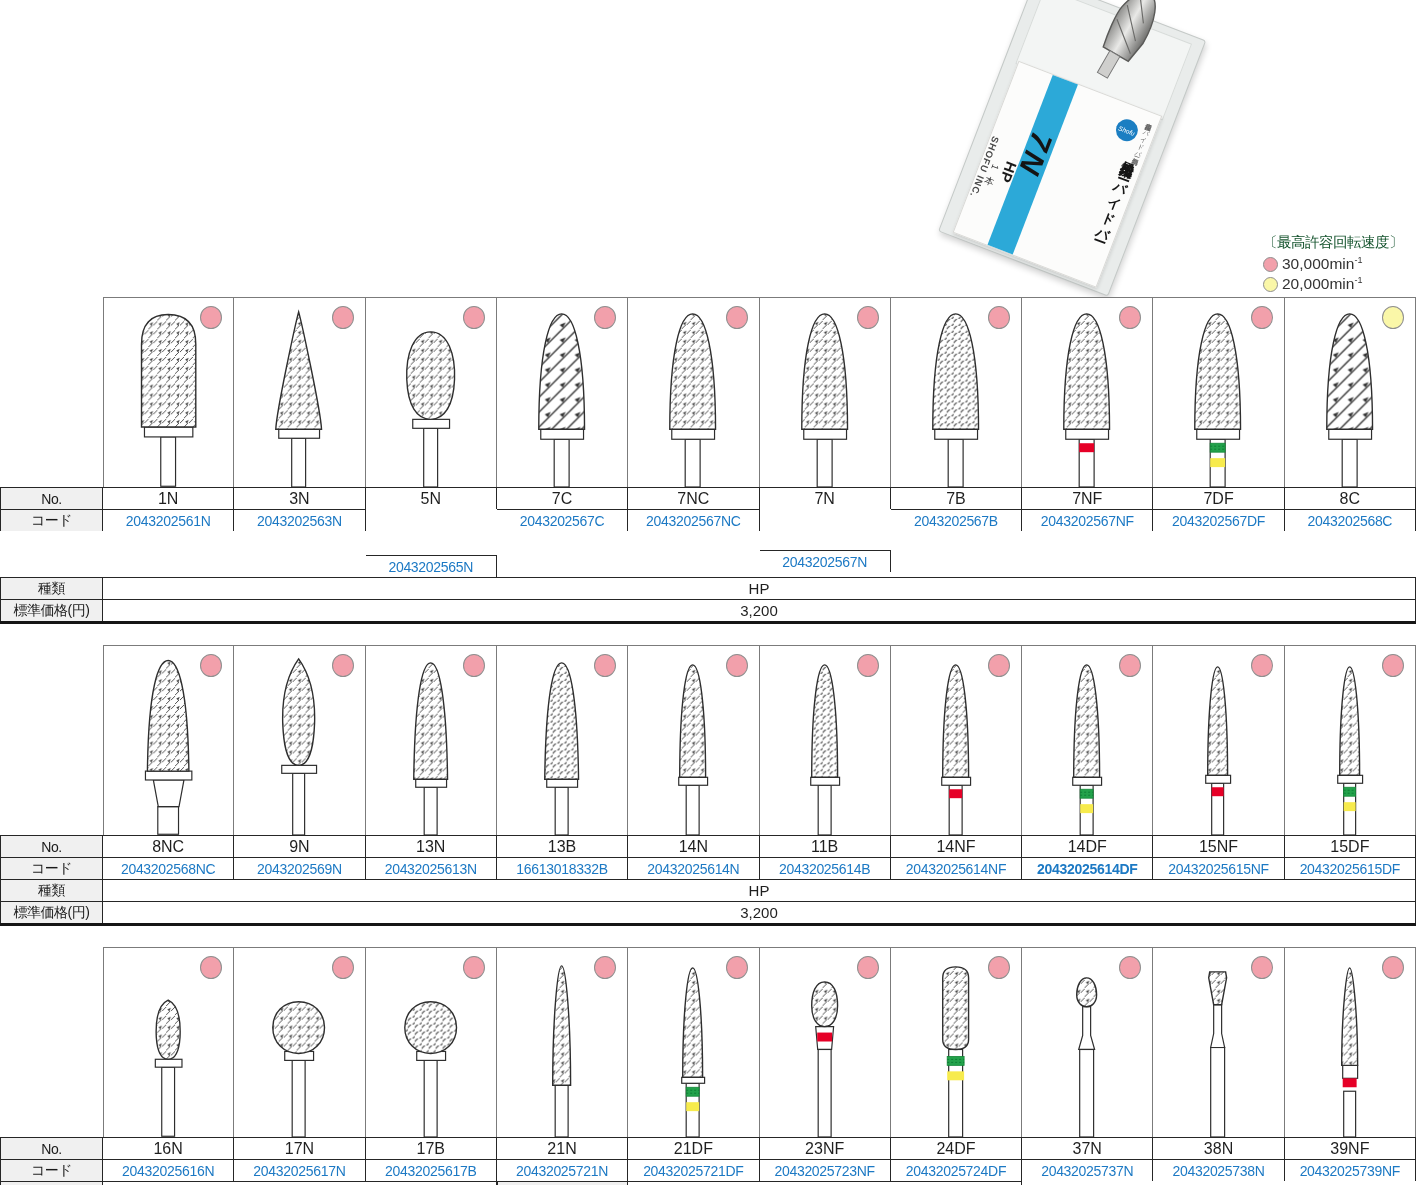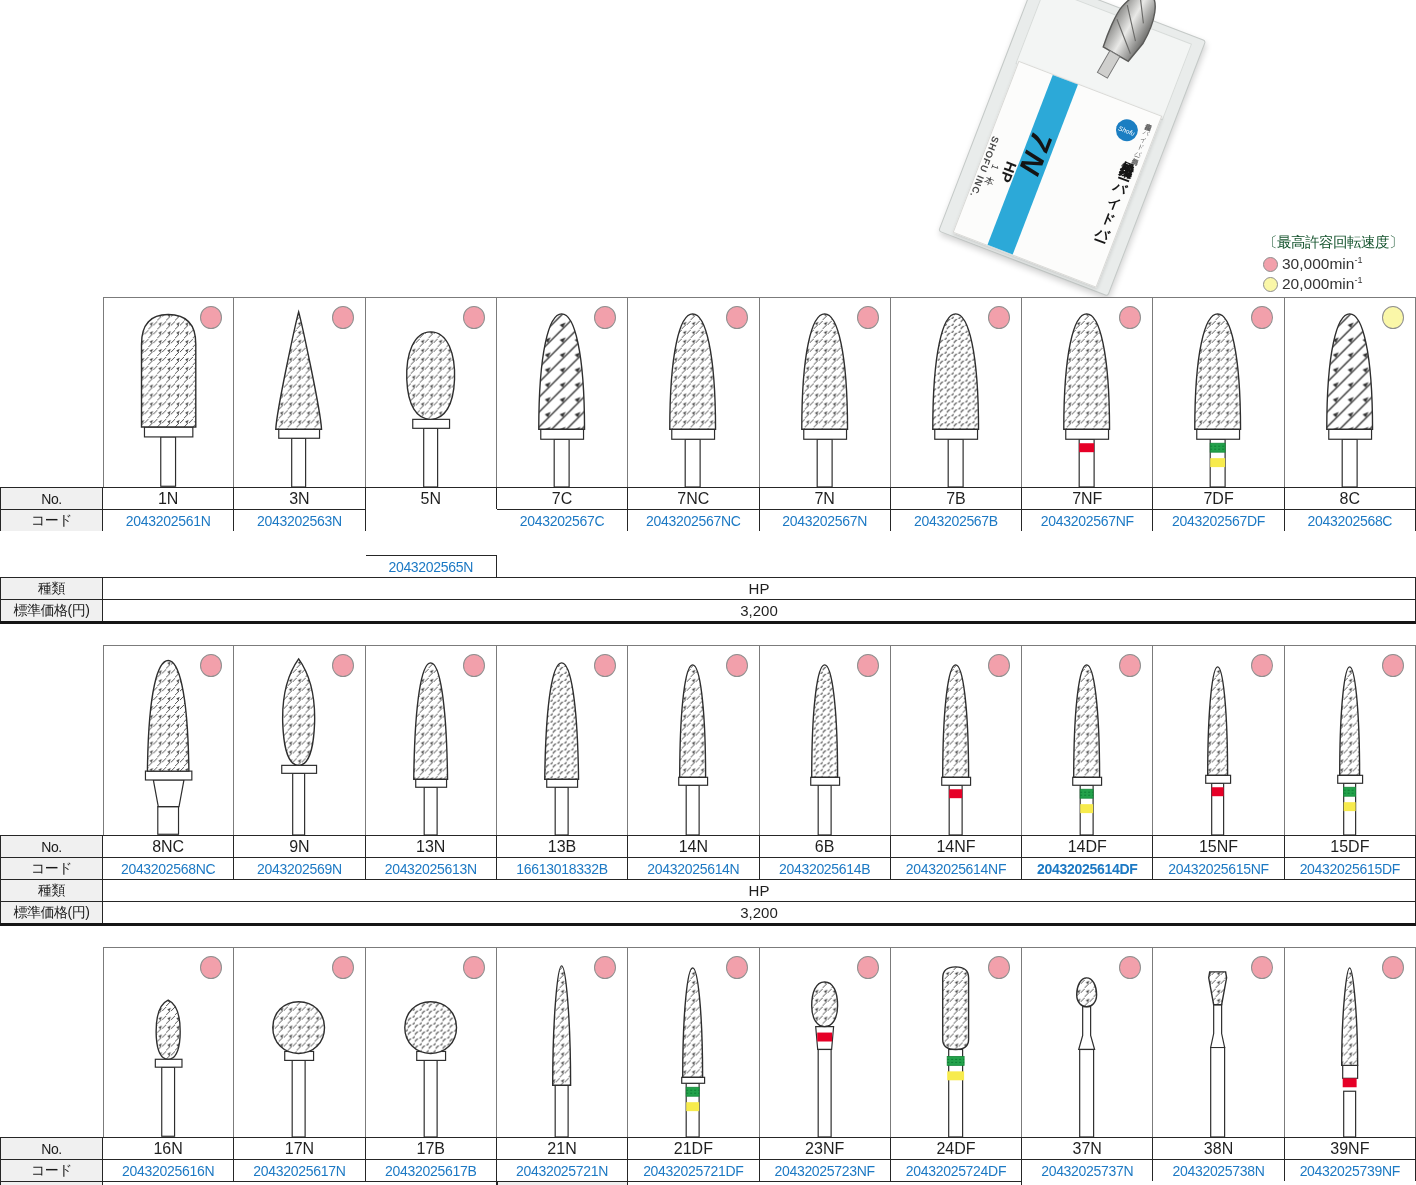--- a/index.html
+++ b/index.html
@@ -236,21 +236,21 @@
         <div class="val-cell">7B</div>
         <div class="val-cell">7NF</div>
         <div class="val-cell">7DF</div>
         <div class="val-cell">8C</div>
         <div class="lbl-cell">コード</div>
         <div class="val-cell code" style="color: rgb(28, 121, 196);">2043202561N</div>
         <div class="val-cell code" style="color: rgb(28, 121, 196);">2043202563N</div>
         <div class="val-cell code" style="color: rgb(28, 121, 196); margin-top: 46px;">2043202565N</div>
         <div class="val-cell code" style="color: rgb(28, 121, 196);">2043202567C</div>
         <div class="val-cell code" style="color: rgb(28, 121, 196);">2043202567NC</div>
-        <div class="val-cell code" style="color: rgb(28, 121, 196);">2043202567N</div>
+        <div class="val-cell code" style="color: rgb(28, 121, 196); margin-top: 41px;">2043202567N</div>
         <div class="val-cell code" style="color: rgb(28, 121, 196);">2043202567B</div>
         <div class="val-cell code" style="color: rgb(28, 121, 196);">2043202567NF</div>
         <div class="val-cell code" style="color: rgb(28, 121, 196);">2043202567DF</div>
         <div class="val-cell code" style="color: rgb(28, 121, 196);">2043202568C</div>
         <div class="lbl-cell">種類</div>
         <div class="val-cell group" style="grid-column: span 10;">HP</div>
         <div class="lbl-cell">標準価格(円)</div>
         <div class="val-cell group" style="grid-column: span 10;">3,200</div>
       </div>
       <div class="ptable">
@@ -353,21 +353,21 @@
             <path d="M65,21 C70,21 75,60 75,130 L55,130 C55,60 60,21 65,21 Z" fill="url(#pat-fine)" stroke="#2e2e2e" stroke-width="1.4"></path>
           </svg>
           <div class="dot" style="background: rgb(242, 160, 171);"></div>
         </div>
         <div class="lbl-cell">No.</div>
         <div class="val-cell">8NC</div>
         <div class="val-cell">9N</div>
         <div class="val-cell">13N</div>
         <div class="val-cell">13B</div>
         <div class="val-cell">14N</div>
-        <div class="val-cell">6B</div>
+        <div class="val-cell">11B</div>
         <div class="val-cell">14NF</div>
         <div class="val-cell">14DF</div>
         <div class="val-cell">15NF</div>
         <div class="val-cell">15DF</div>
         <div class="lbl-cell">コード</div>
         <div class="val-cell code" style="color: rgb(28, 121, 196);">2043202568NC</div>
         <div class="val-cell code" style="color: rgb(28, 121, 196);">2043202569N</div>
         <div class="val-cell code" style="color: rgb(28, 121, 196);">20432025613N</div>
         <div class="val-cell code" style="color: rgb(28, 121, 196);">16613018332B</div>
         <div class="val-cell code" style="color: rgb(28, 121, 196);">20432025614N</div>

